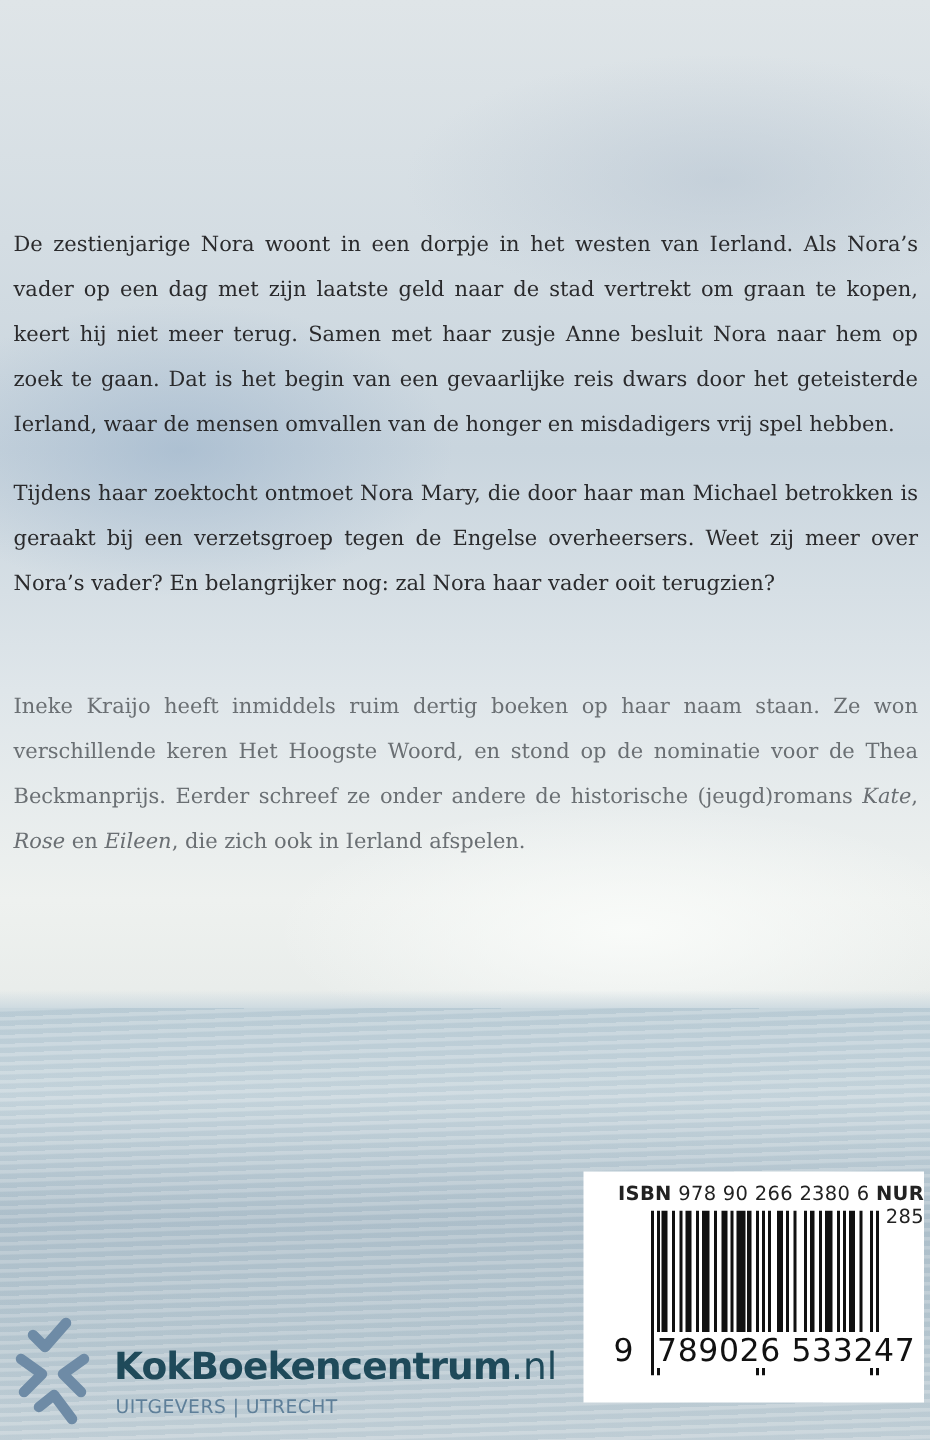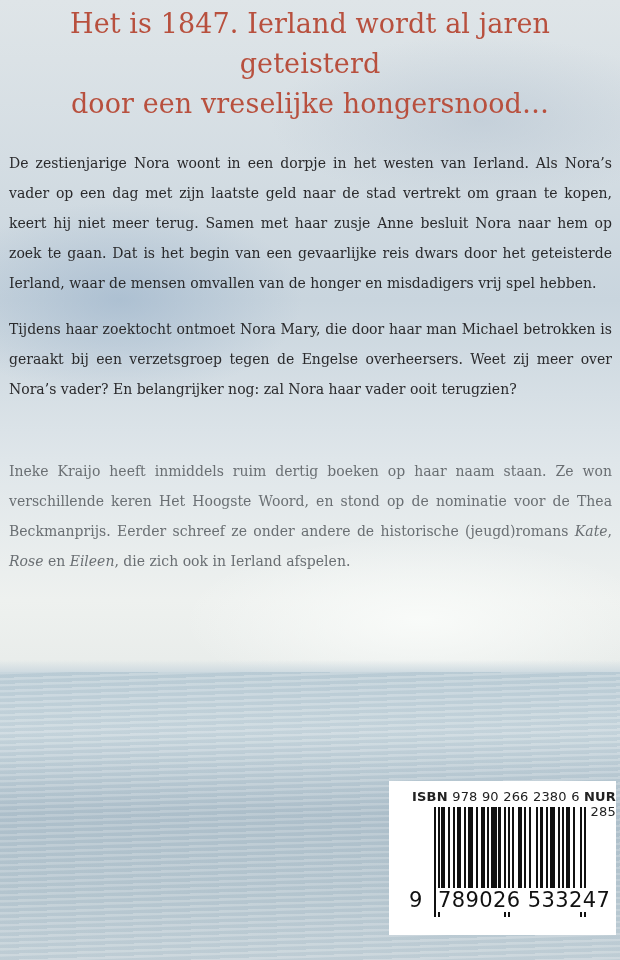--- a/index.html
+++ b/index.html
@@ -78,24 +78,20 @@
       font-size: 12.5px; color: #5e7f99; letter-spacing: 0.3px;
     }
   </style>
 </head>
 <body>
 
 <div class="cover">
   <div class="horizon-haze"></div>
   <div class="sea"></div>
 
-  <div class="tagline">
-    <span>Het is 1847. Ierland wordt al jaren geteisterd</span>
-    <span>door een vreselijke hongersnood…</span>
-  </div>
 
   <div class="blurb" id="para1">
     <p>De zestienjarige Nora woont in een dorpje in het westen van Ierland. Als Nora’s vader op een dag met zijn laatste geld naar de stad vertrekt om graan te kopen, keert hij niet meer terug. Samen met haar zusje Anne besluit Nora naar hem op zoek te gaan. Dat is het begin van een gevaarlijke reis dwars door het geteisterde Ierland, waar de mensen omvallen van de honger en misdadigers vrij spel hebben.</p>
   </div>
 
   <div class="blurb" id="para2">
     <p>Tijdens haar zoektocht ontmoet Nora Mary, die door haar man Michael betrokken is geraakt bij een verzetsgroep tegen de Engelse overheersers. Weet zij meer over Nora’s vader? En belangrijker nog: zal Nora haar vader ooit terugzien?</p>
   </div>
 
   <div class="blurb" id="author-bio">
@@ -143,13 +139,25 @@
           <rect x="150" y="0" width="2" height="110"></rect>
         </g>
       </svg>
     </div>
     <div class="ean-digits">
       <span class="ean-first">9</span>
       <span class="ean-rest">789026 533247</span>
     </div>
   </div>
 
+  <div class="publisher">
+    <svg class="pub-icon" width="56" height="76" viewBox="0 0 56 76">
+      <g fill="none" stroke="#6e8ba6" stroke-width="7" stroke-linecap="round" stroke-linejoin="round">
+        <polyline points="36,6 22,22 14,14"></polyline>
+        <polyline points="6,30 20,40 8,52"></polyline>
+        <polyline points="48,30 34,40 46,52"></polyline>
+        <polyline points="18,62 28,54 40,70"></polyline>
+      </g>
+    </svg>
+    <div class="pub-name"><span>KokBoekencentrum</span><span class="tld">.nl</span></div>
+    <div class="pub-sub">UITGEVERS | UTRECHT</div>
+  </div>
 </div>
 
 </body></html>

